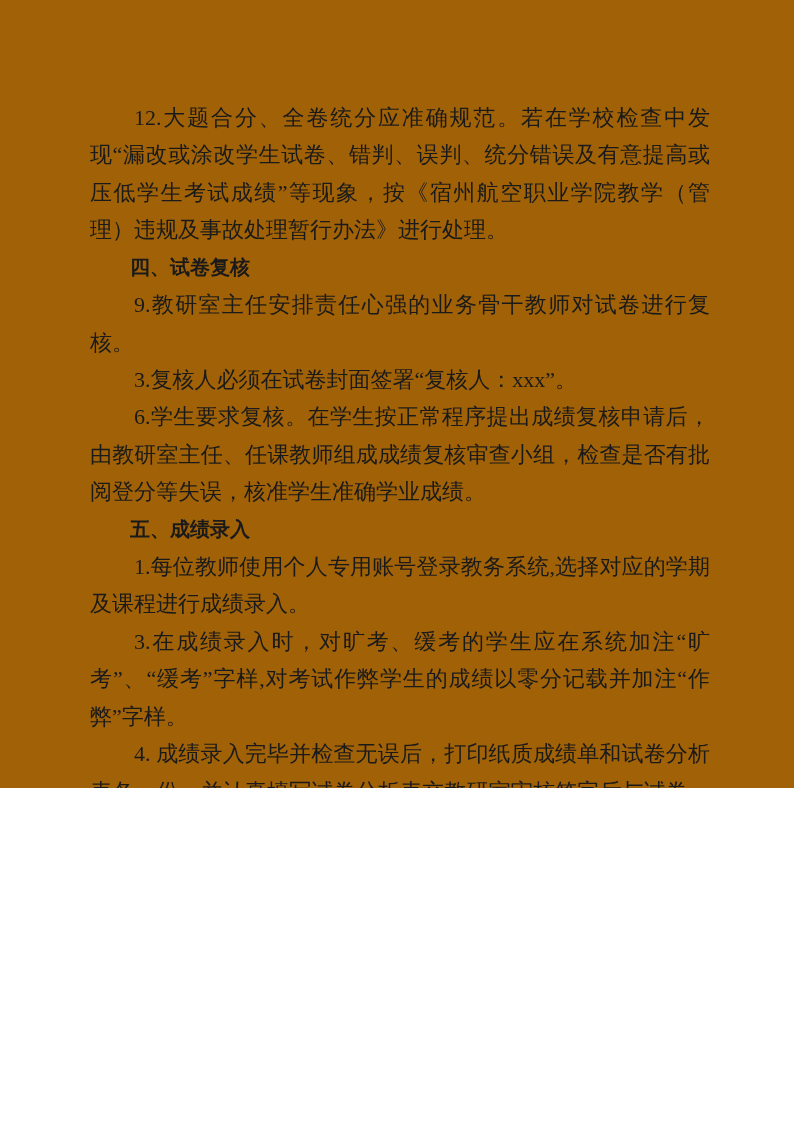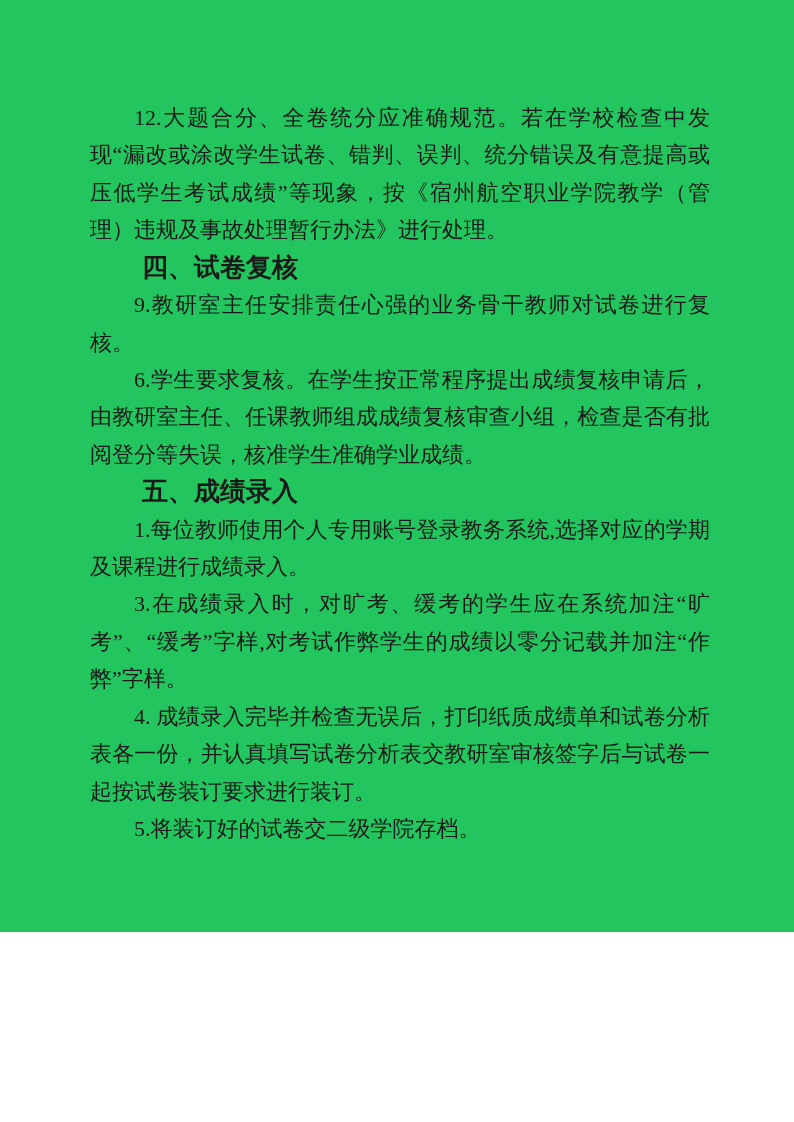--- a/index.html
+++ b/index.html
@@ -3,58 +3,59 @@
 <meta charset="utf-8">
 <style>
   html, body {
     margin: 0;
     padding: 0;
     background: #ffffff;
   }
   .page {
     position: relative;
     width: 794px;
-    height: 932px;
+    height: 788px;
     box-sizing: border-box;
-    background: #22c55e;
+    background: #a16207;
     padding: 99px 84px 0 90px;
     font-family: "Liberation Serif", "DejaVu Serif", serif;
     font-size: 22px;
     line-height: 37.42px;
     color: #1a1a1a;
     overflow: hidden;
   }
   .para {
     margin: 0;
     text-indent: 2em;
     text-align: justify;
     text-justify: inter-ideograph;
     word-break: break-all;
     overflow-wrap: break-word;
   }
   .heading {
     margin: 0;
-    font-size: 26px;
+    font-size: 20px;
     line-height: 37.42px;
     font-weight: bold;
     text-indent: 2em;
     text-align: left;
   }
 </style>
 </head>
 <body>
 
 <div class="page">
   <p class="para">12.大题合分、全卷统分应准确规范。若在学校检查中发现“漏改或涂改学生试卷、错判、误判、统分错误及有意提高或压低学生考试成绩”等现象，按《宿州航空职业学院教学（管理）违规及事故处理暂行办法》进行处理。</p>
 
   <h2 class="heading">四、试卷复核</h2>
 
 
   <p class="para">9.教研室主任安排责任心强的业务骨干教师对试卷进行复核。</p>
 
+  <p class="para">3.复核人必须在试卷封面签署“复核人：xxx”。</p>
 
   <p class="para">6.学生要求复核。在学生按正常程序提出成绩复核申请后，由教研室主任、任课教师组成成绩复核审查小组，检查是否有批阅登分等失误，核准学生准确学业成绩。</p>
 
   <h2 class="heading">五、成绩录入</h2>
 
   <p class="para">1.每位教师使用个人专用账号登录教务系统,选择对应的学期及课程进行成绩录入。</p>
 
 
   <p class="para">3.在成绩录入时，对旷考、缓考的学生应在系统加注“旷考”、“缓考”字样,对考试作弊学生的成绩以零分记载并加注“作弊”字样。</p>
 

